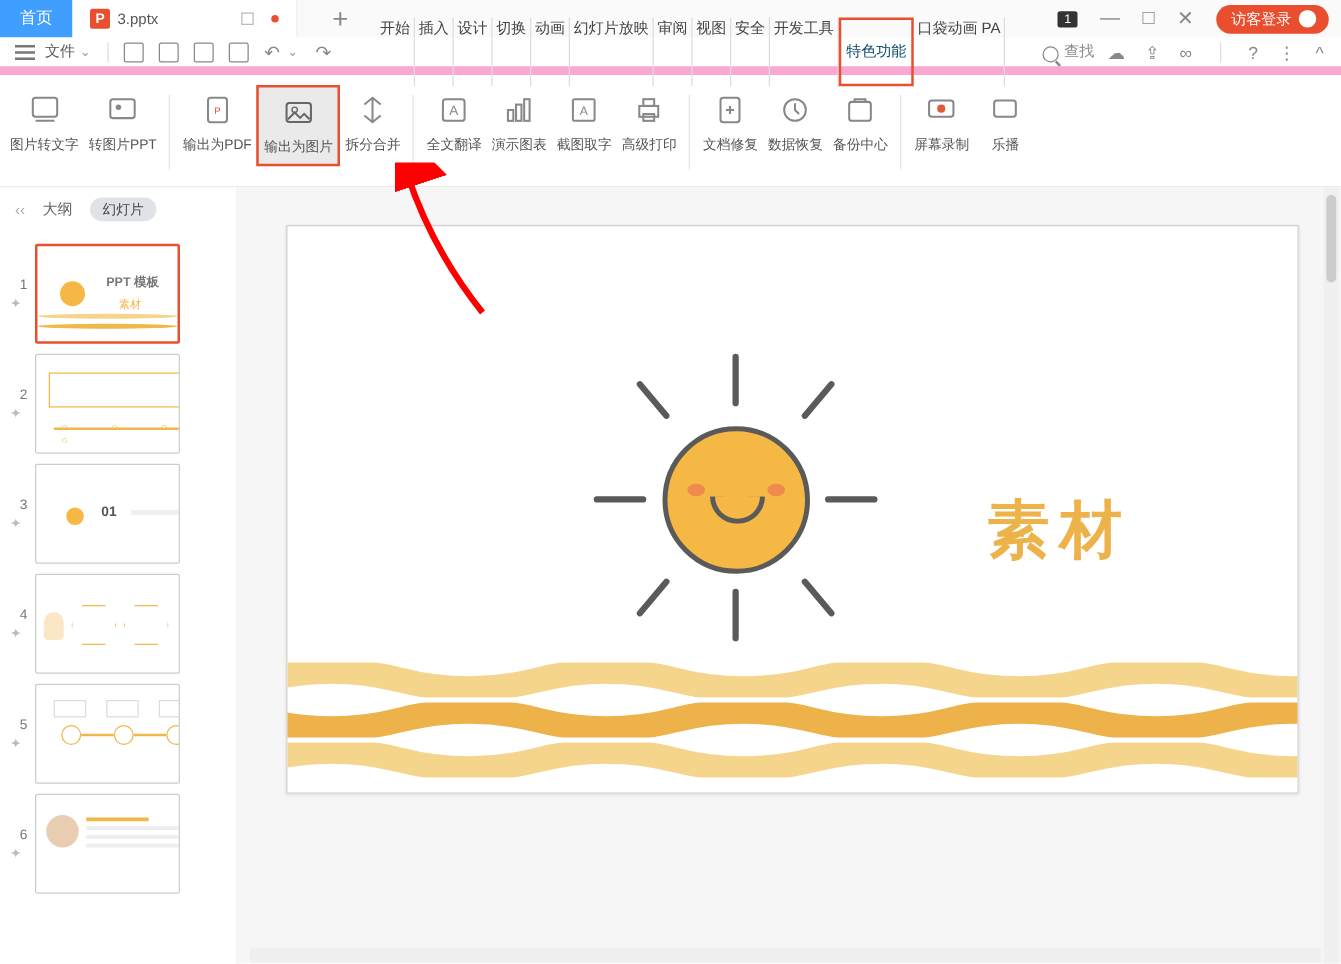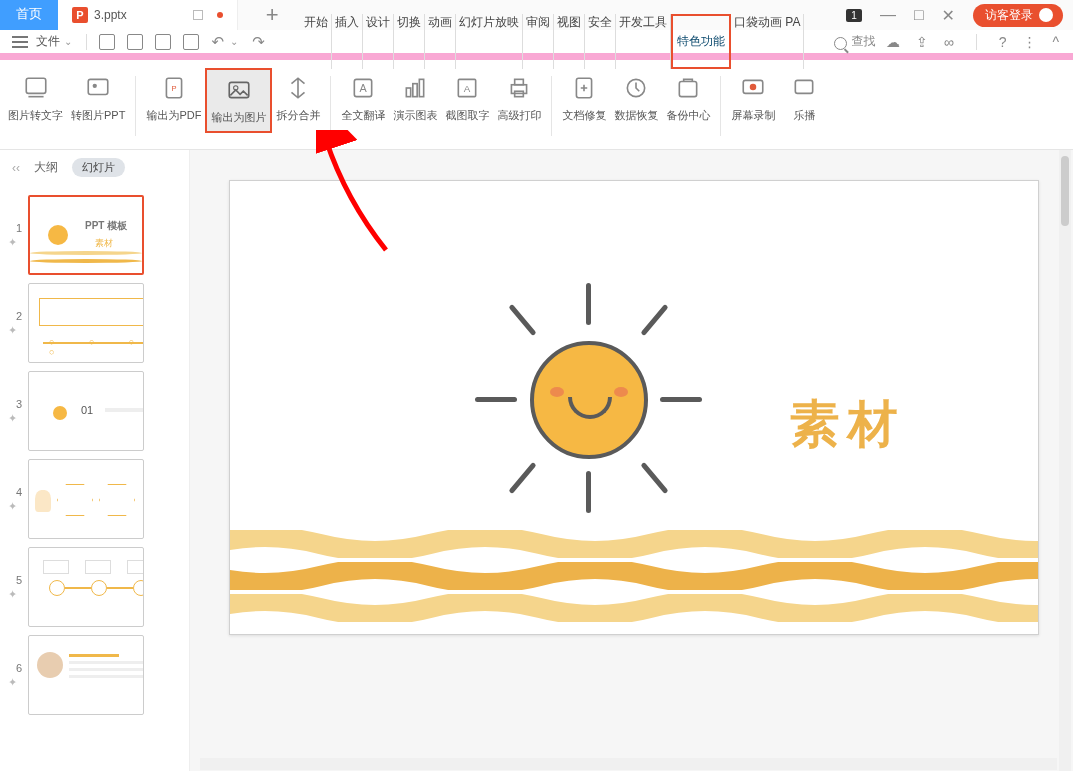--- a/index.html
+++ b/index.html
@@ -66,21 +66,21 @@
 .t1-wave{position:absolute;bottom:6px;left:0;width:100%;height:16px;}
 .t1-wave::before,.t1-wave::after{content:"";position:absolute;width:100%;height:4px;background:#f5d58c;border-radius:50%;}
 .t1-wave::before{top:0;}
 .t1-wave::after{top:8px;background:#f0b84a;}
 
 .t2-box{position:absolute;left:10px;top:14px;width:120px;height:28px;border:1.5px solid #f0b84a;}
 .t2-dots{position:absolute;bottom:18px;left:14px;width:112px;height:2px;background:#f0b84a;}
 .t2-dots::before{content:"○  ○  ○  ○";position:absolute;top:-5px;left:6px;font-size:9px;letter-spacing:16px;color:#f0b84a;}
 
 .t3-sun{position:absolute;width:14px;height:14px;background:#f6b844;border-radius:50%;left:24px;top:34px;}
-.t3-lbl{position:absolute;left:52px;top:32px;font-size:11px;font-weight:normal;color:#555;}
+.t3-lbl{position:absolute;left:52px;top:32px;font-size:11px;font-weight:bold;color:#555;}
 .t3-bar{position:absolute;left:76px;top:36px;width:40px;height:4px;background:#eee;}
 
 .t4-hex{position:absolute;width:36px;height:32px;border:1.5px solid #f0b84a;left:28px;top:24px;clip-path:polygon(25% 0,75% 0,100% 50%,75% 100%,25% 100%,0 50%);}
 .t4-hex2{left:70px;}
 .t4-bunny{position:absolute;left:6px;top:30px;width:16px;height:22px;background:#fbe7c6;border-radius:40% 40% 20% 20%;}
 
 .t5-c{position:absolute;width:16px;height:16px;border:1.5px solid #f0b84a;border-radius:50%;top:32px;}
 .t5-c.a{left:20px;}.t5-c.b{left:62px;}.t5-c.c{left:104px;}
 .t5-l{position:absolute;top:39px;height:2px;background:#f0b84a;}
 .t5-l.a{left:36px;width:26px;}.t5-l.b{left:78px;width:26px;}

